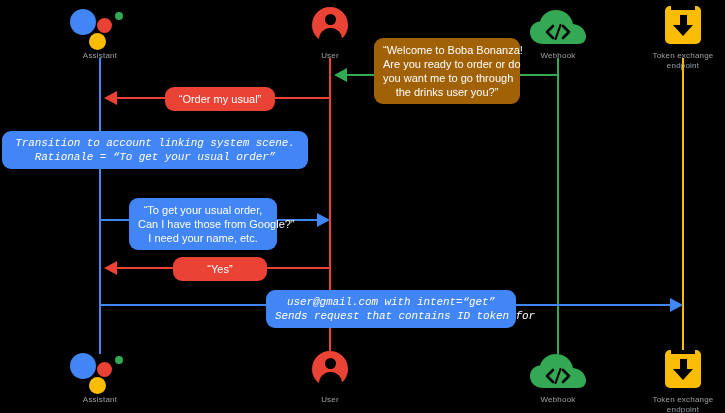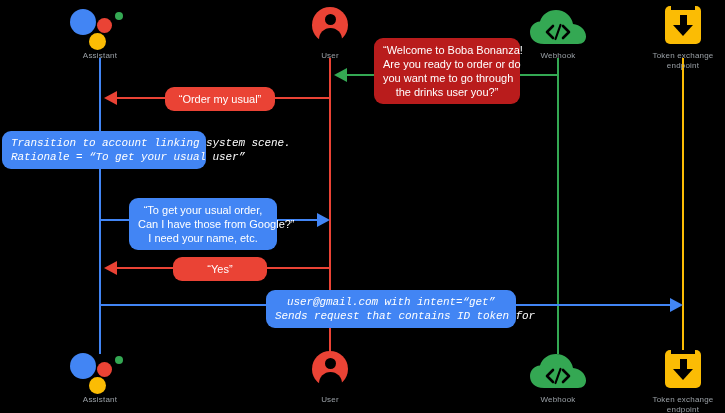--- a/index.html
+++ b/index.html
@@ -138,21 +138,21 @@
   .bubble {
     position: absolute;
     box-sizing: border-box;
     border-radius: 9px;
     color: #ffffff;
     text-align: center;
     line-height: 14px;
     padding: 5px 9px;
   }
   .bubble.red   { background: #EA4335; text-align: center; }
-  .bubble.green { background: #b91c1c; }
+  .bubble.green { background: #a16207; }
   .bubble.blue  { background: #4285F4; }
 
   .bubble.sans {
     font-family: "Liberation Sans", sans-serif;
     font-size: 11px;
   }
   .bubble.mono {
     font-family: "Liberation Mono", monospace;
     font-style: italic;
     font-size: 11px;
@@ -270,23 +270,23 @@
     <span class="line">you want me to go through</span>
     <span class="line">the drinks user you?”</span>
   </div>
 
   <div class="arrow-line" style="left:106px; top:97px; width:224px; background:#EA4335;"></div>
   <div class="arrow-head left" style="left:104px; top:91px; color:#EA4335;"></div>
   <div class="bubble red sans" style="left:165px; top:87px; width:110px;">
     <span class="line">“Order my usual”</span>
   </div>
 
-  <div class="bubble blue mono" style="left:2px; top:131px; width:204px;">
+  <div class="bubble blue mono" style="left:2px; top:131px; width:306px;">
     <span class="line">Transition to account linking system scene.</span>
-    <span class="line">Rationale = “To get your usual user”</span>
+    <span class="line">Rationale = “To get your usual order”</span>
   </div>
 
   <div class="arrow-line" style="left:100px; top:219px; width:223px; background:#4285F4;"></div>
   <div class="arrow-head right" style="left:317px; top:213px; color:#4285F4;"></div>
   <div class="bubble blue sans" style="left:129px; top:198px; width:148px;">
     <span class="line">“To get your usual order,</span>
     <span class="line">Can I have those from Google?”</span>
     <span class="line">I need your name, etc.</span>
   </div>
 

